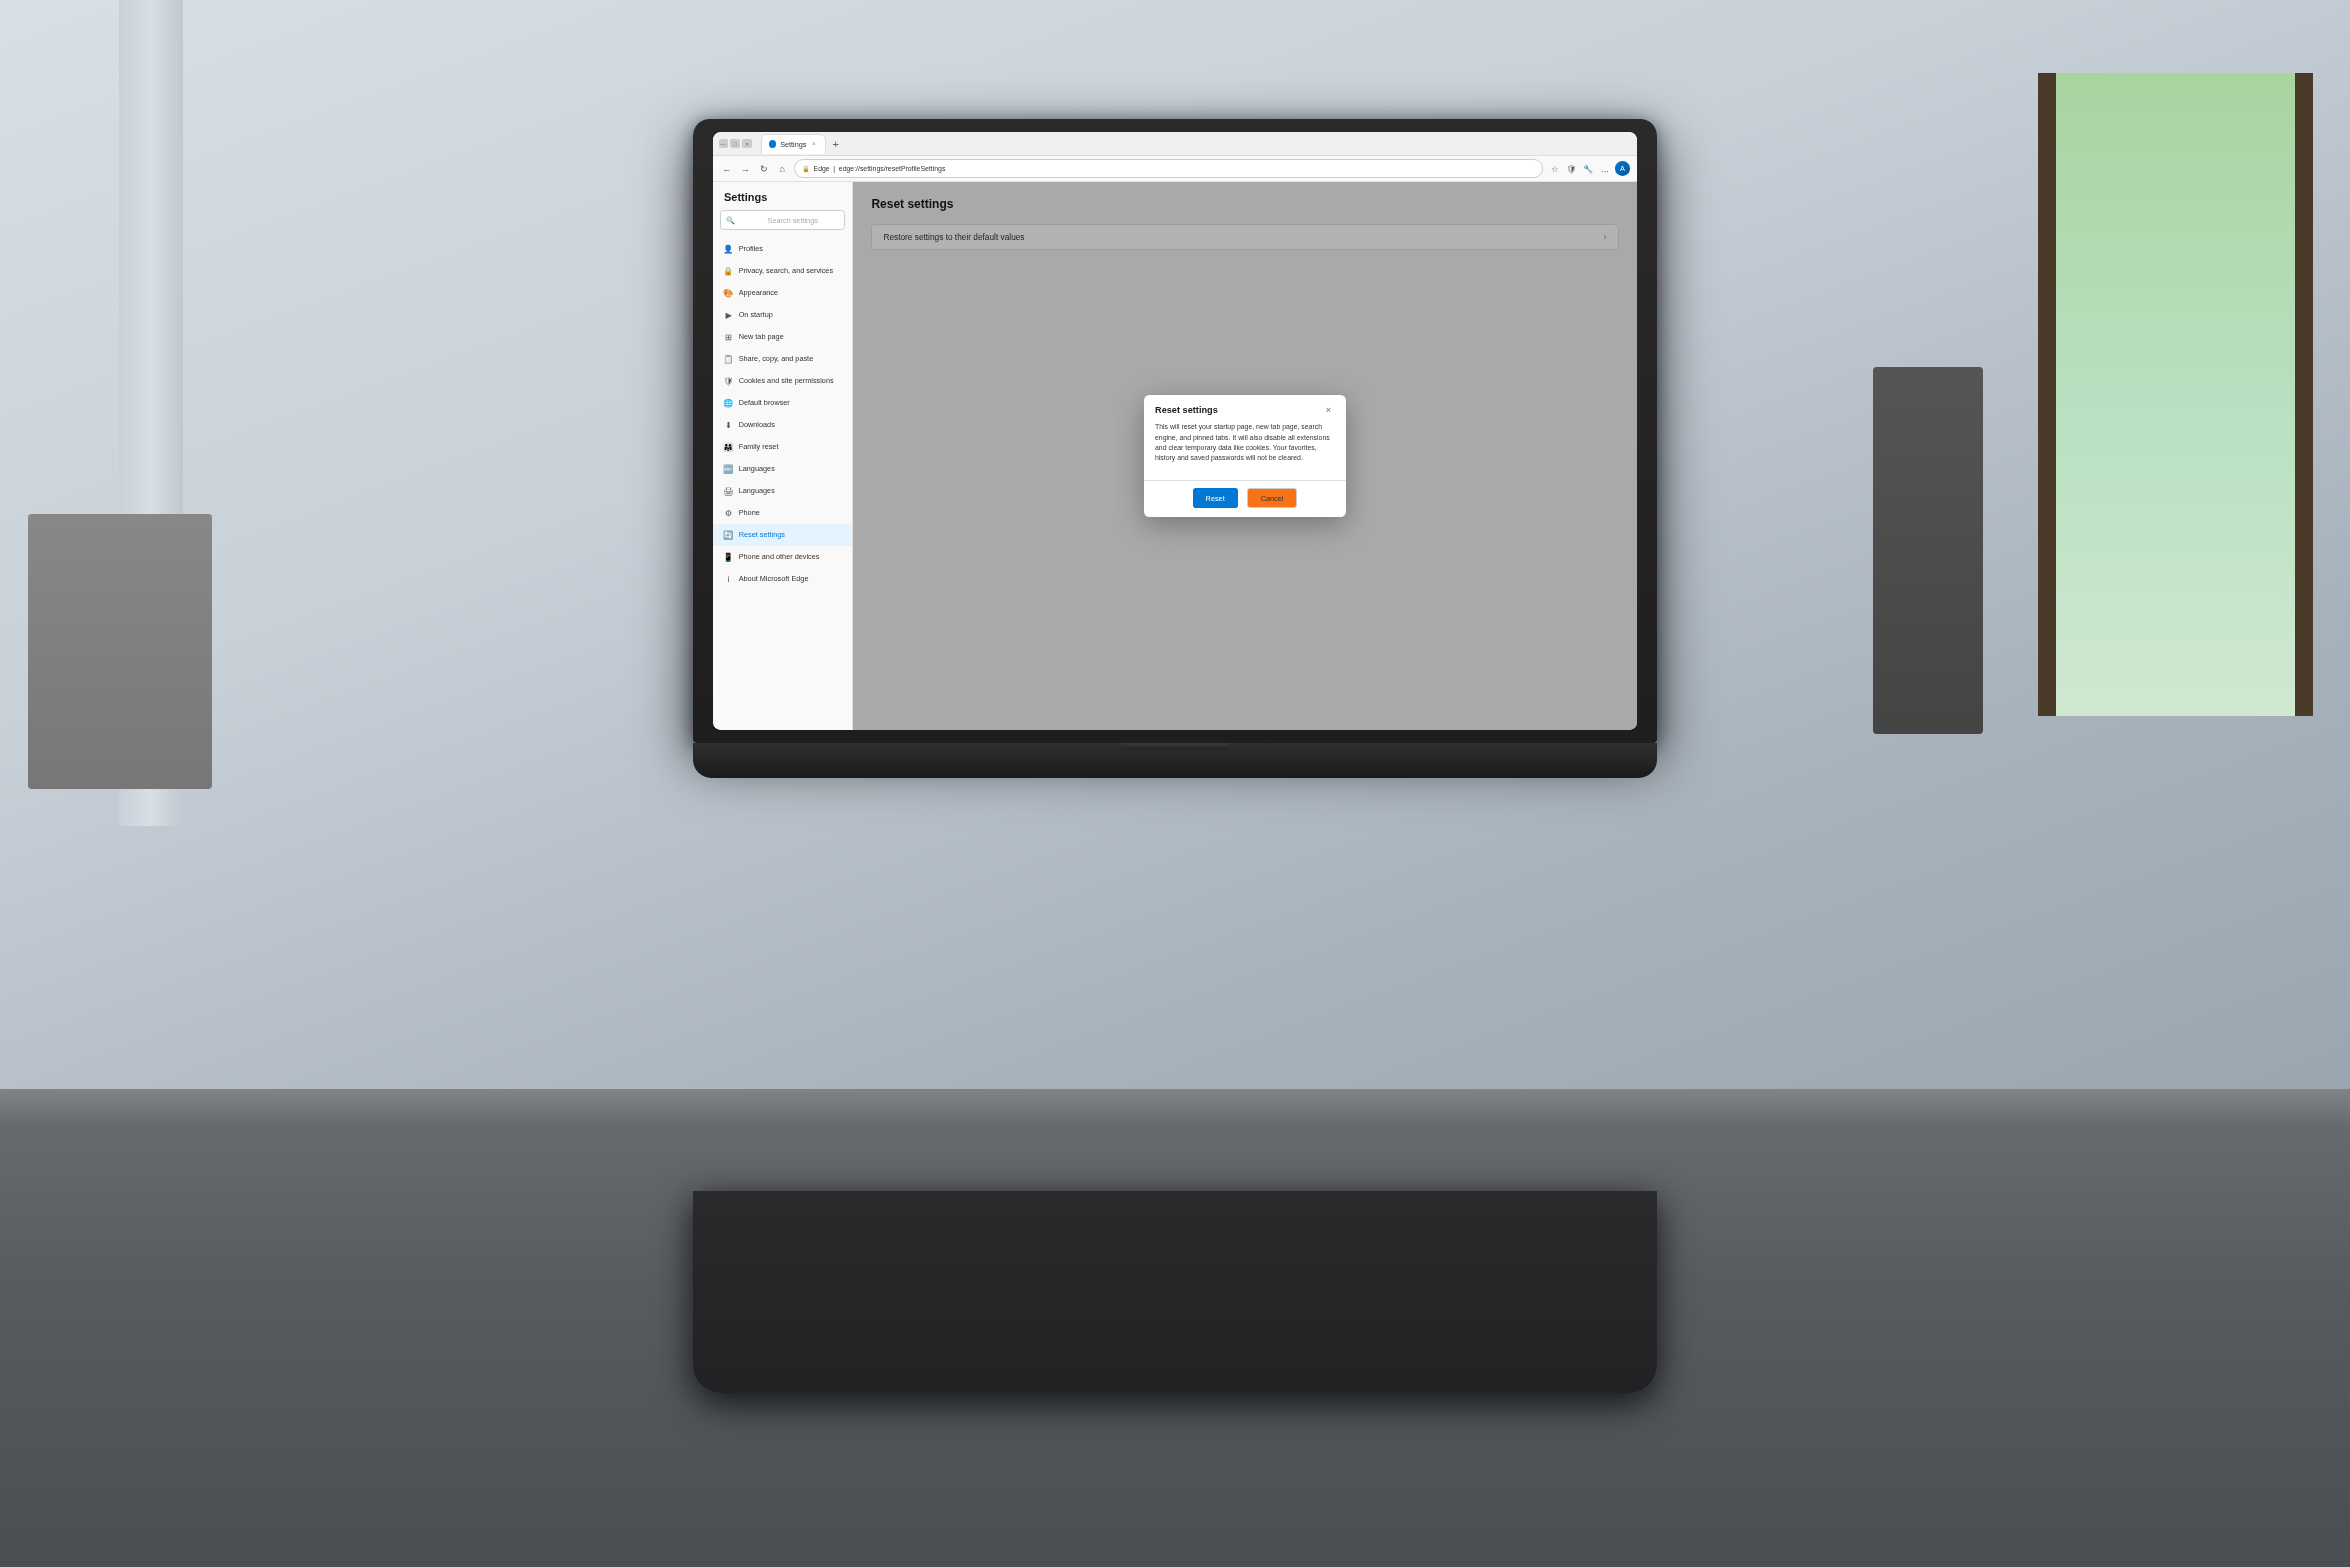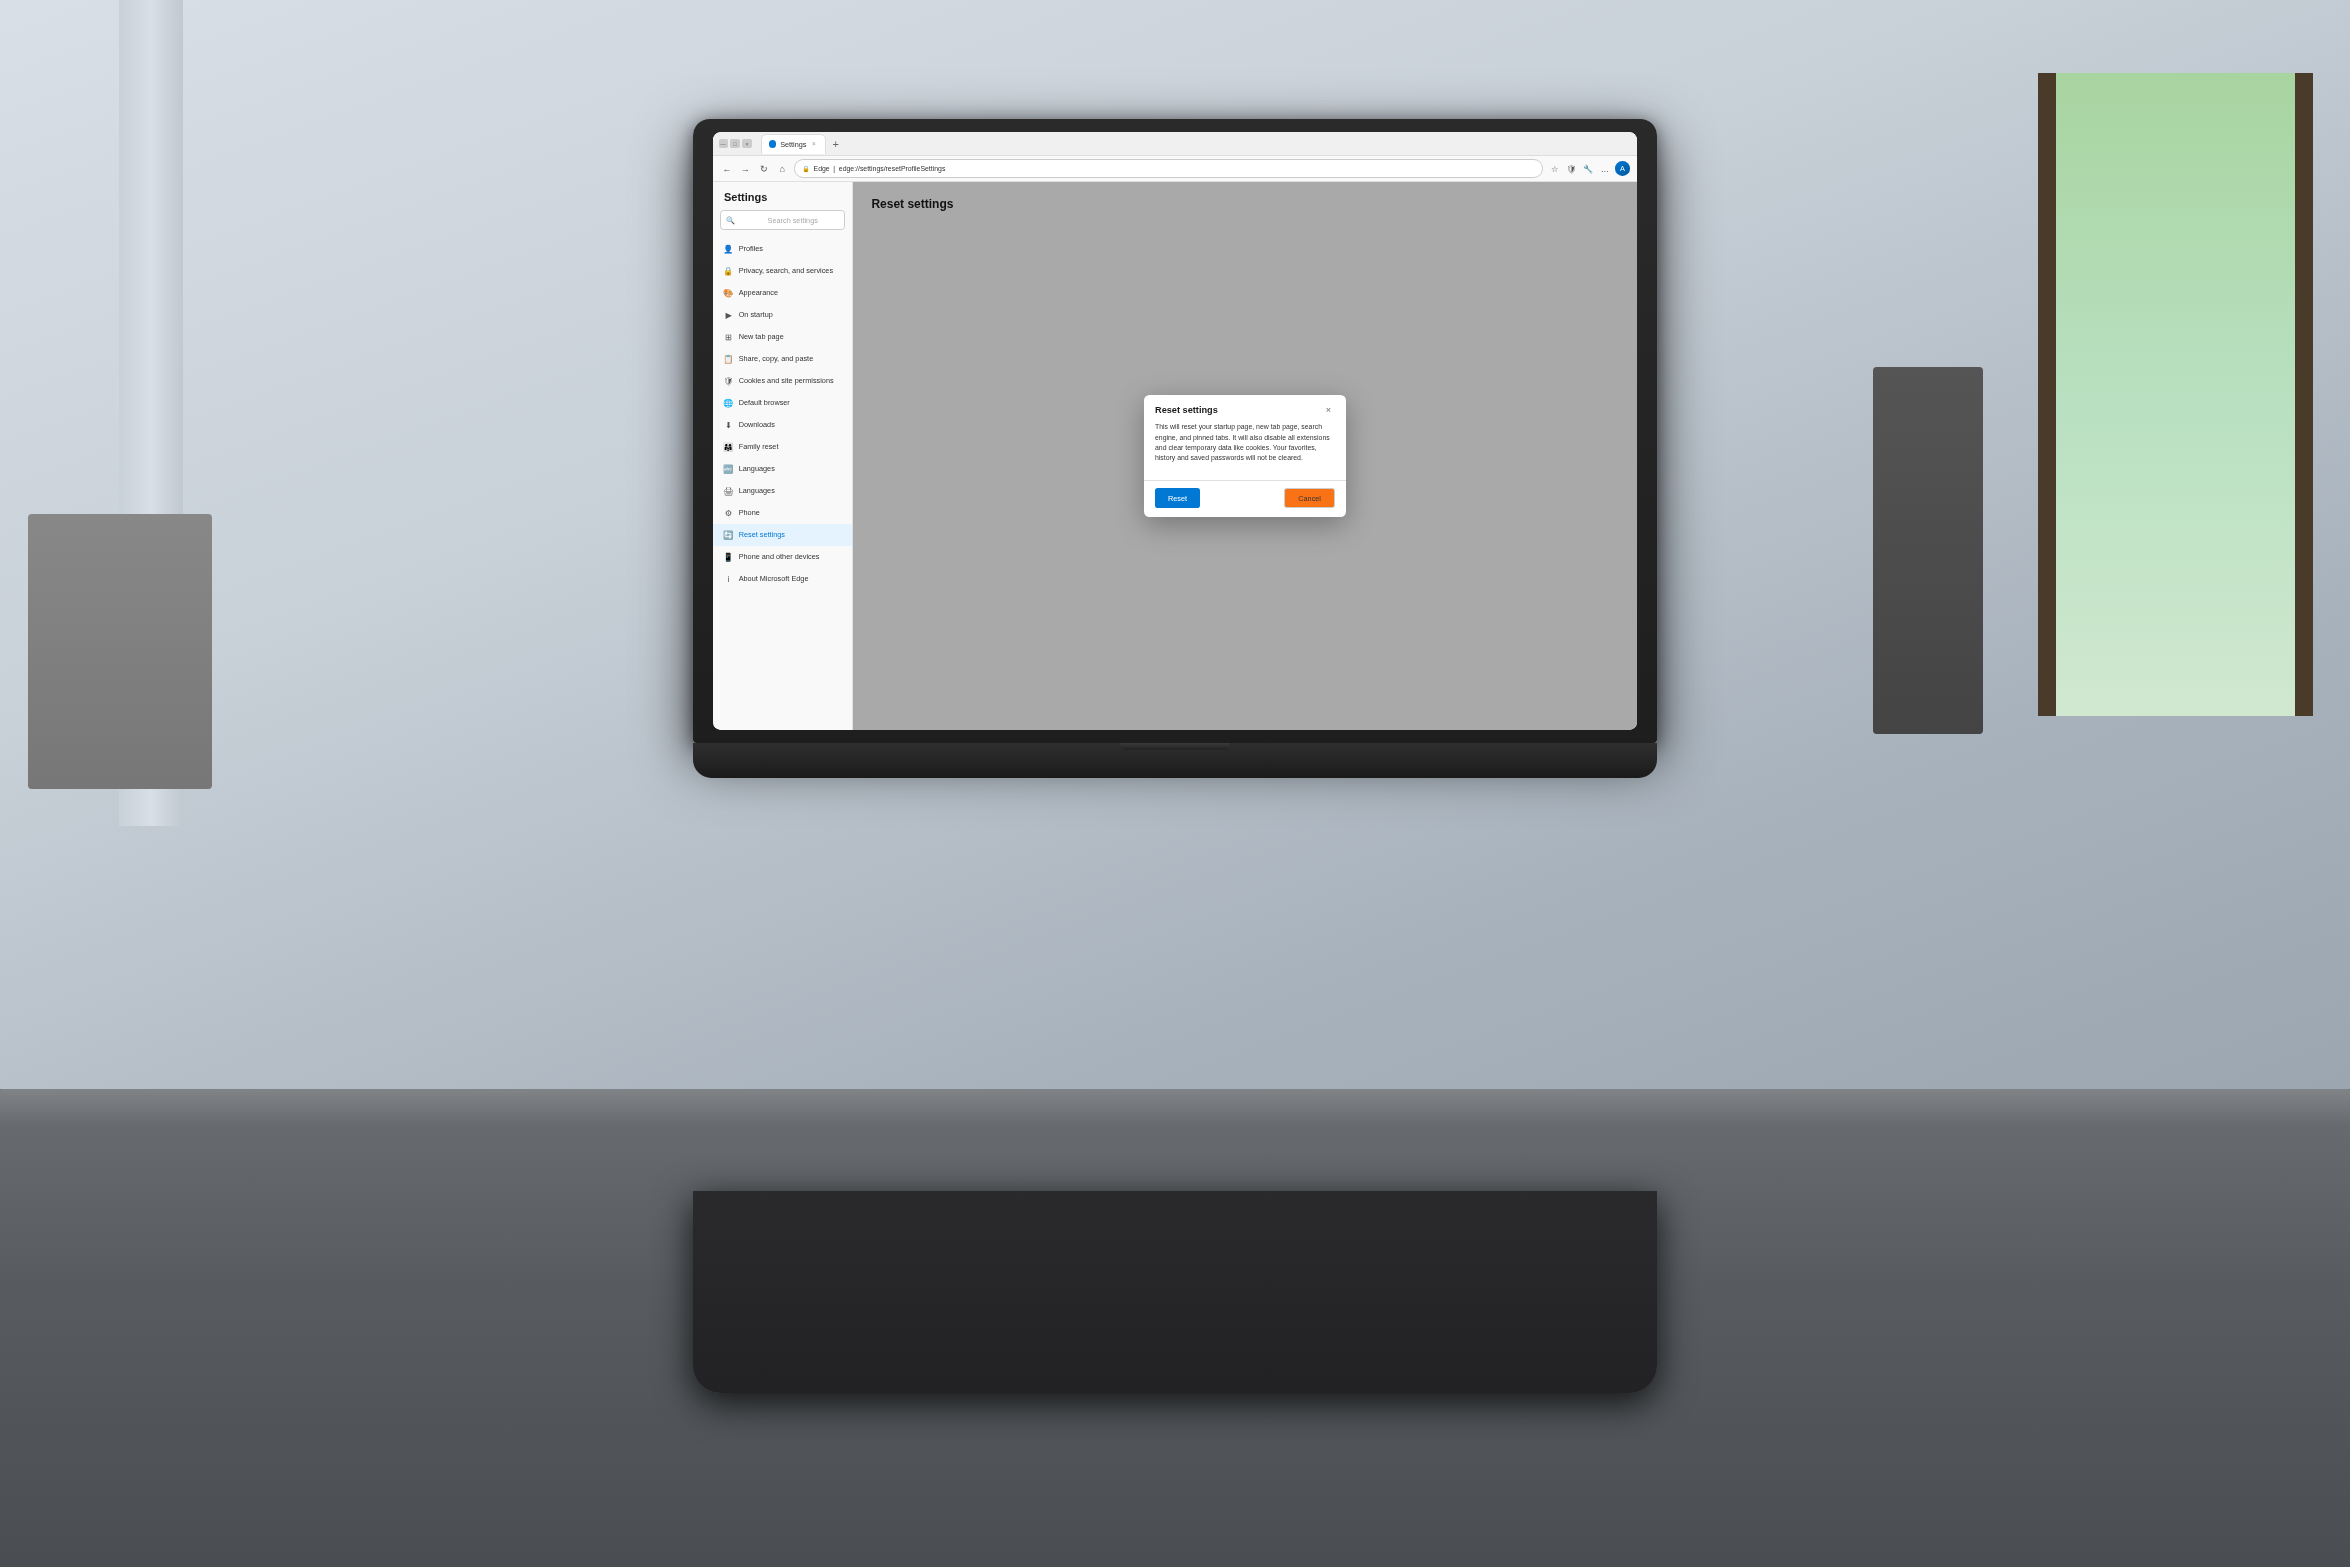--- a/index.html
+++ b/index.html
@@ -396,21 +396,21 @@
     }
 
     .dialog-divider {
       height: 0.9px;
       background: #e0e0e0;
       margin: 7.3px 0;
     }
 
     .dialog-actions {
       display: flex;
-      justify-content: space-between;
+      justify-content: center;
       gap: 9px;
       padding: 0 11px 9.2px;
     }
 
     .btn-reset {
       height: 20px;
       padding: 0 13px;
       background: #0078d4;
       color: #fff;
       border: none;
@@ -645,20 +645,24 @@
             </div>
             <div class="sidebar-item">
               <span class="sidebar-item-icon">ℹ</span>
               <span>About Microsoft Edge</span>
             </div>
           </div>
 
           <div class="settings-main">
             <div class="settings-section-title">Reset settings</div>
 
+            <div class="settings-item">
+              <span class="settings-item-label">Restore settings to their default values</span>
+              <span class="settings-item-arrow">›</span>
+            </div>
 
             <div class="modal-overlay">
               <div class="reset-dialog">
                 <div class="dialog-header">
                   <span class="dialog-title">Reset settings</span>
                   <span class="dialog-close">×</span>
                 </div>
                 <div class="dialog-body">
                   <p class="dialog-text">This will reset your startup page, new tab page, search engine, and pinned tabs. It will also disable all extensions and clear temporary data like cookies. Your favorites, history and saved passwords will not be cleared.</p>
                 </div>

